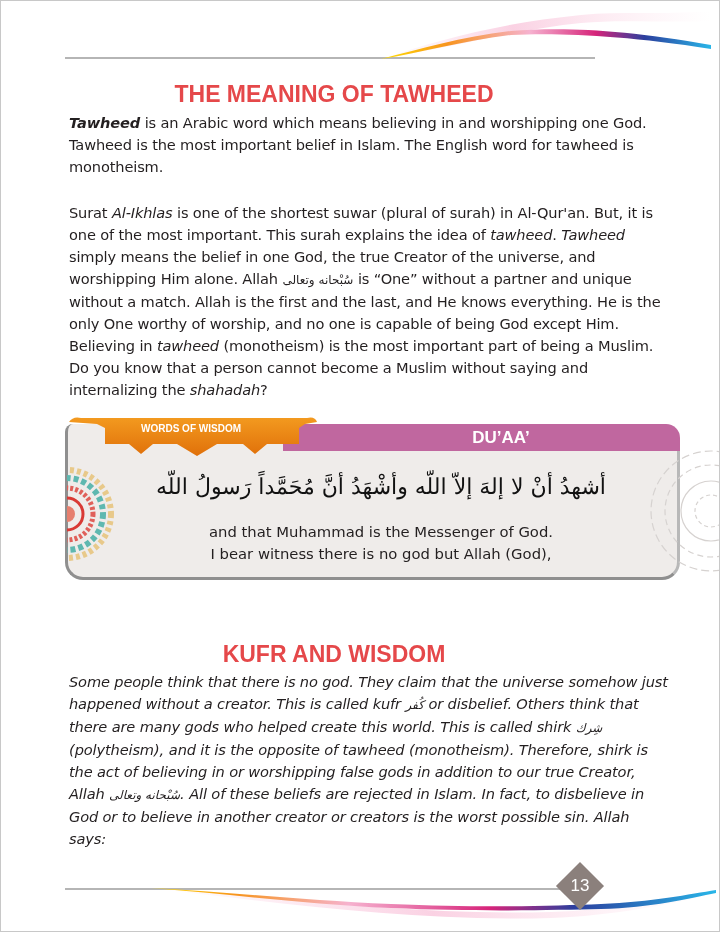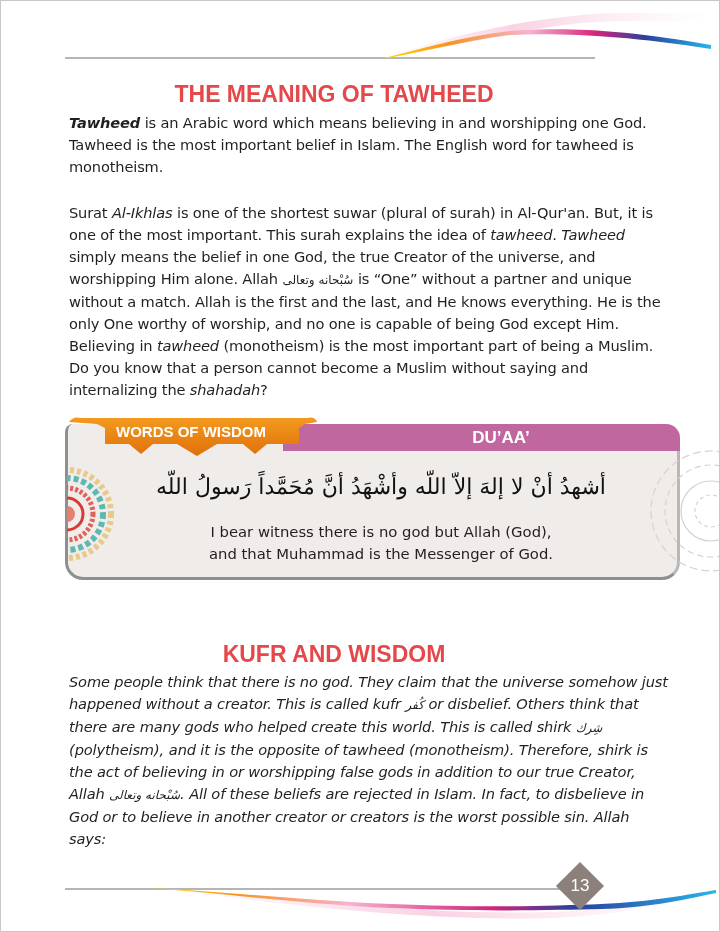--- a/index.html
+++ b/index.html
@@ -61,21 +61,21 @@
     position: absolute; left: 420px; top: 427px; width: 160px; text-align: center;
     font-family: "Liberation Sans", sans-serif; font-weight: bold;
     color: #ffffff; font-size: 17px;
   }
   .wisdom-tab {
     position: absolute; left: 66px; top: 413px; width: 252px; height: 50px;
   }
   .wisdom-label {
     position: absolute; left: 90px; top: 422px; width: 200px; text-align: center;
     font-family: "Liberation Sans", sans-serif; font-weight: bold;
-    color: #ffffff; font-size: 15px;
+    color: #ffffff; font-size: 10px;
   }
   .mandala-left { position: absolute; left: 66px; top: 466px; width: 48px; height: 94px; }
   .mandala-right { position: absolute; left: 640px; top: 440px; width: 80px; height: 140px; }
   .arabic-line {
     position: absolute; left: 150px; width: 460px; top: 473px; text-align: center;
     font-family: "DejaVu Serif", serif; font-size: 22px; direction: rtl; color: #111;
   }
   .translation {
     position: absolute; left: 150px; width: 460px; top: 520px; text-align: center;
     font-family: "DejaVu Sans", sans-serif; font-size: 14.8px; line-height: 22px; color: #231f20;
@@ -139,22 +139,22 @@
   <g transform="translate(70,70)" fill="none" stroke="#d6d2d0" stroke-width="1.2">
     <circle r="60" stroke-dasharray="8 4"></circle>
     <circle r="46" stroke-dasharray="6 4"></circle>
     <circle r="30"></circle>
     <circle r="16" stroke-dasharray="4 3"></circle>
   </g>
 </svg>
 
 <div class="arabic-line">أشهدُ أنْ لا إلهَ إلاّ اللّه وأشْهَدُ أنَّ مُحَمَّداً رَسولُ اللّه</div>
 <div class="translation">
+  <div>and that Muhammad is the Messenger of God.</div>
   <div>I bear witness there is no god but Allah (God),</div>
-  <div>and that Muhammad is the Messenger of God.</div>
 </div>
 
 <h1 class="section-title title-2">KUFR AND WISDOM</h1>
 
 <p class="para para-3"><span>Some people think that there is no god. They claim that the universe somehow just happened without a creator. This is called kufr </span><span class="ar-inline">كُفر</span><span> or disbelief. Others think that there are many gods who helped create this world. This is called shirk </span><span class="ar-inline">شِرك</span><span> (polytheism), and it is the opposite of tawheed (monotheism). Therefore, shirk is the act of believing in or worshipping false gods in addition to our true Creator, Allah </span><span class="ar-inline">سُبْحانه وتعالى</span><span>. All of these beliefs are rejected in Islam. In fact, to disbelieve in God or to believe in another creator or creators is the worst possible sin. Allah says:</span></p>
 
 <div class="ftr-line"></div>
 <svg class="ftr-swoosh" viewBox="0 0 565 40">
   <defs>
     <linearGradient id="fg" x1="0" y1="0" x2="1" y2="0">

